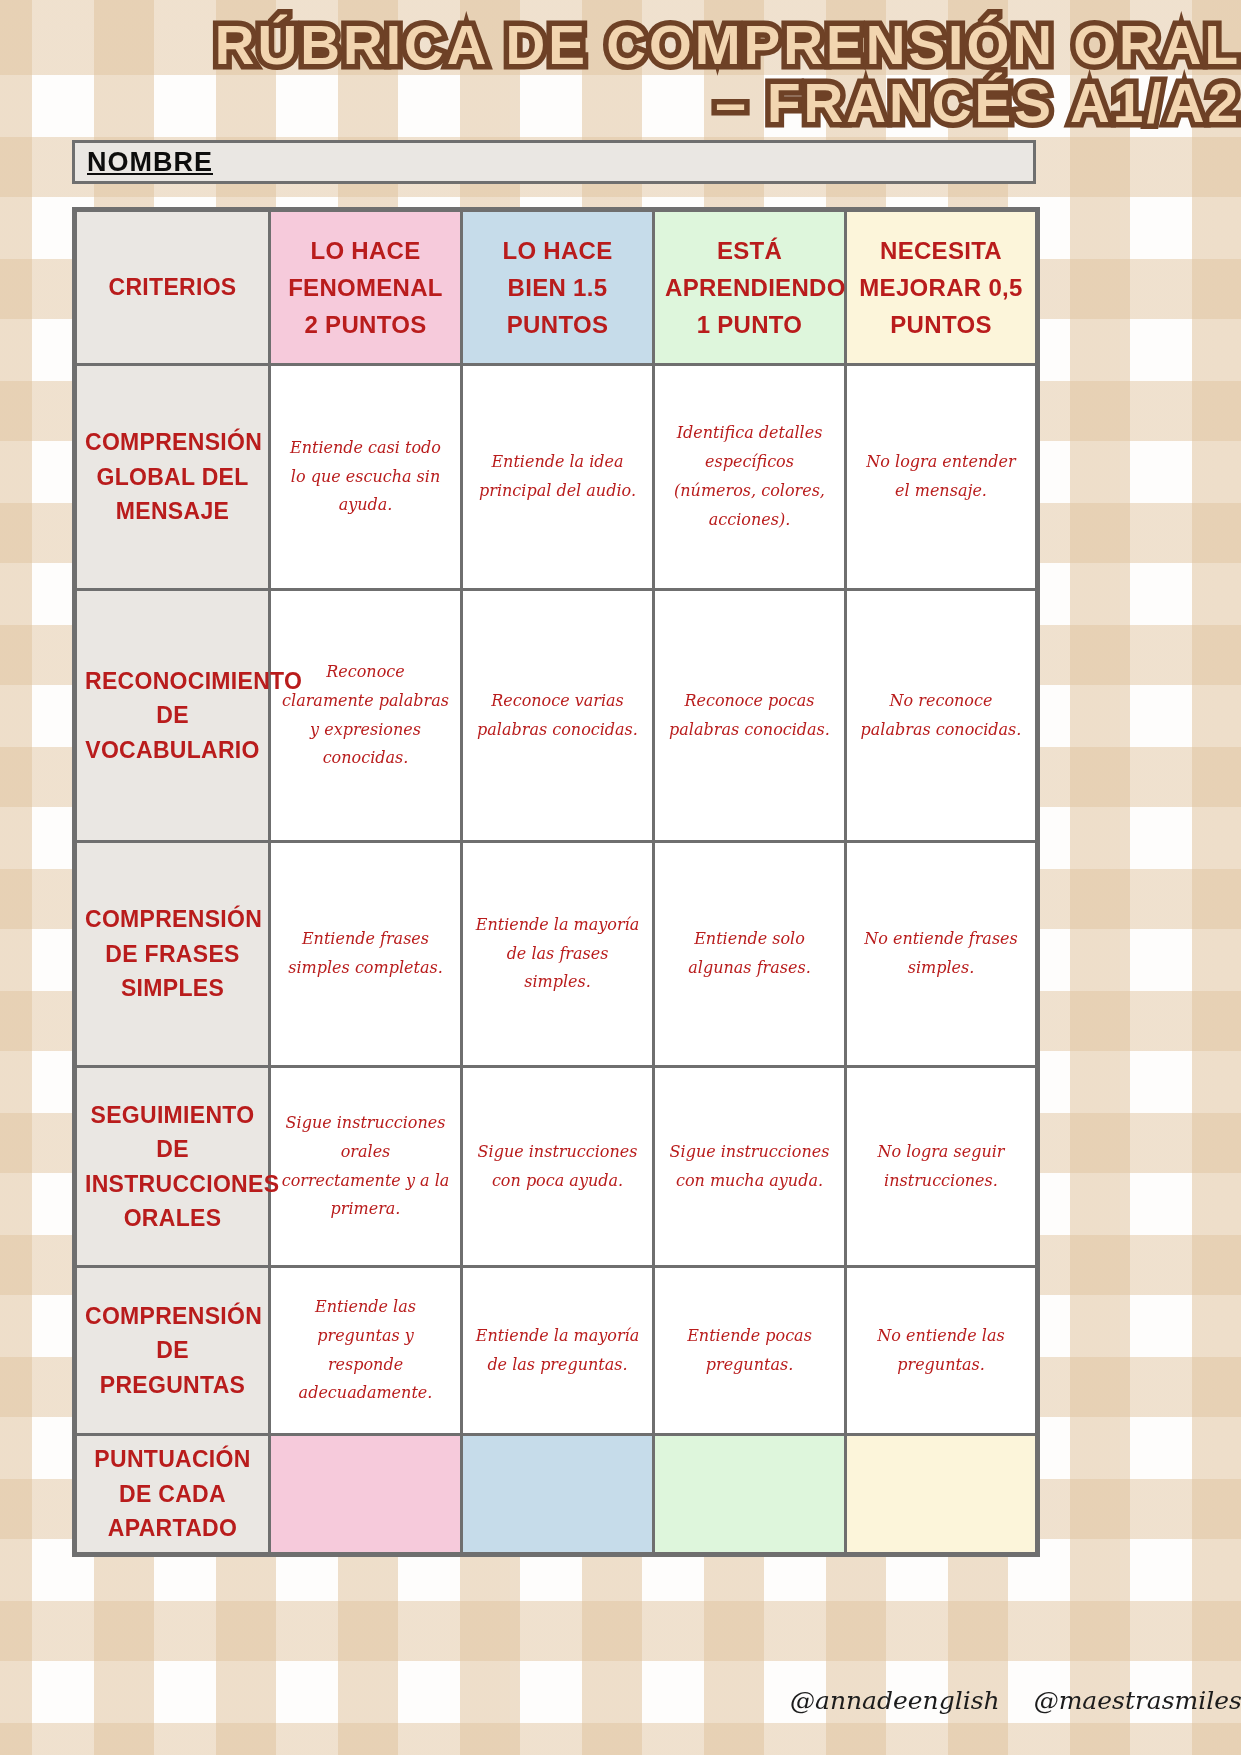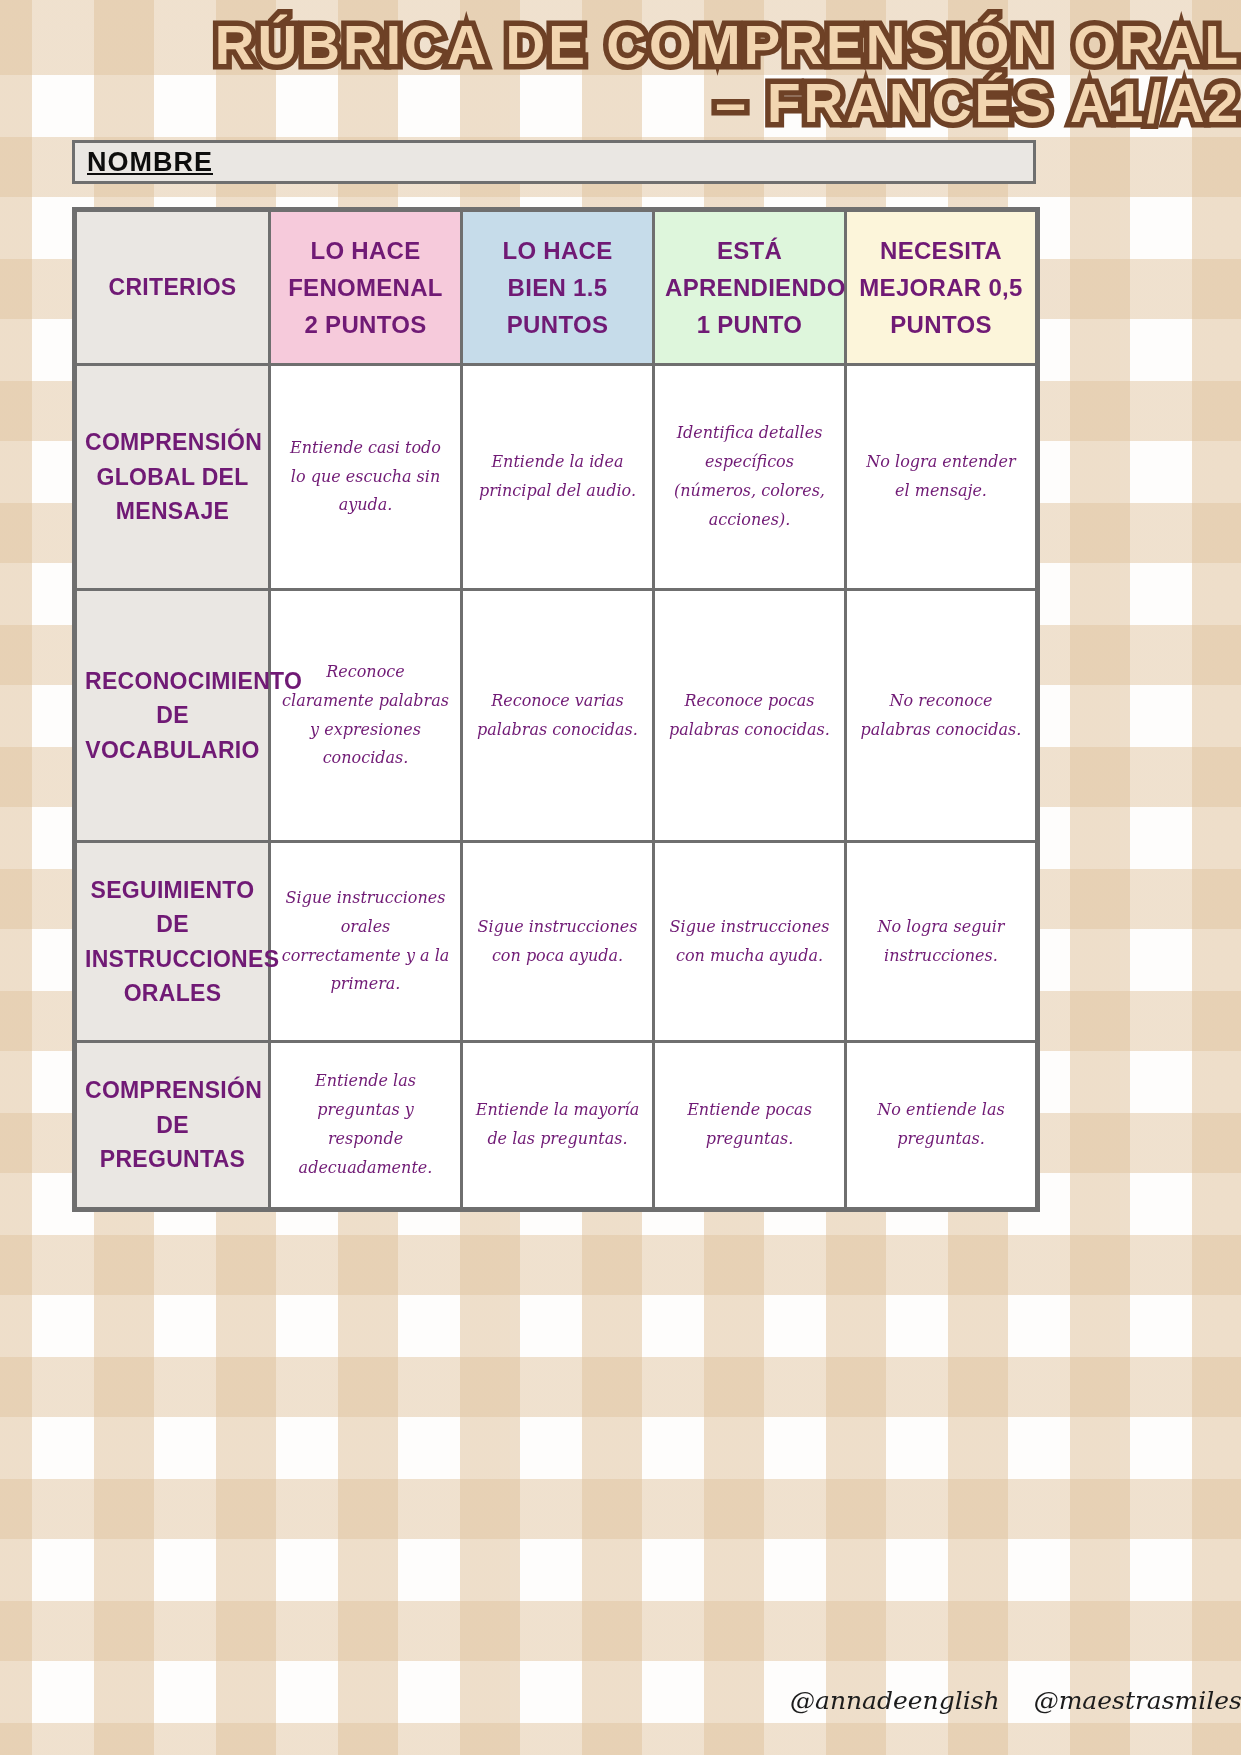--- a/index.html
+++ b/index.html
@@ -76,21 +76,21 @@
     top: 207px; left: 72px;
     border-collapse: collapse;
     table-layout: fixed;
     width: 965px;
     border: 5px solid #6f6f6f;
   }
   table.rubric th, table.rubric td {
     border: 3px solid #6f6f6f;
     text-align: center;
     vertical-align: middle;
-    color: #701a75;
+    color: #b91c1c;
   }
   .col-criteria { width: 195px; }
   .col-level { width: 192px; }
 
   .label-cell {
     background: #eae7e3;
     font-weight: 800;
     font-size: 23px;
     letter-spacing: 0.3px;
     line-height: 1.5;
@@ -188,37 +188,51 @@
       </tr>
 
       <tr class="r-2">
         <th class="label-cell">RECONOCIMIENTO DE VOCABULARIO</th>
         <td class="body-cell">Reconoce claramente palabras y expresiones conocidas.</td>
         <td class="body-cell">Reconoce varias palabras conocidas.</td>
         <td class="body-cell">Reconoce pocas palabras conocidas.</td>
         <td class="body-cell">No reconoce palabras conocidas.</td>
       </tr>
 
+      <tr class="r-3">
+        <th class="label-cell">COMPRENSIÓN DE FRASES SIMPLES</th>
+        <td class="body-cell">Entiende frases simples completas.</td>
+        <td class="body-cell">Entiende la mayoría de las frases simples.</td>
+        <td class="body-cell">Entiende solo algunas frases.</td>
+        <td class="body-cell">No entiende frases simples.</td>
+      </tr>
 
       <tr class="r-4">
         <th class="label-cell">SEGUIMIENTO DE INSTRUCCIONES ORALES</th>
         <td class="body-cell">Sigue instrucciones orales correctamente y a la primera.</td>
         <td class="body-cell">Sigue instrucciones con poca ayuda.</td>
         <td class="body-cell">Sigue instrucciones con mucha ayuda.</td>
         <td class="body-cell">No logra seguir instrucciones.</td>
       </tr>
 
       <tr class="r-5">
         <th class="label-cell">COMPRENSIÓN DE PREGUNTAS</th>
         <td class="body-cell">Entiende las preguntas y responde adecuadamente.</td>
         <td class="body-cell">Entiende la mayoría de las preguntas.</td>
         <td class="body-cell">Entiende pocas preguntas.</td>
         <td class="body-cell">No entiende las preguntas.</td>
       </tr>
 
+      <tr class="r-score">
+        <th class="label-cell">PUNTUACIÓN DE CADA APARTADO</th>
+        <td class="bg-pink"></td>
+        <td class="bg-blue"></td>
+        <td class="bg-green"></td>
+        <td class="bg-cream"></td>
+      </tr>
 
     </tbody>
   </table>
 
   <div class="footer">
     <span>@annadeenglish</span>
     <span>@maestrasmiles</span>
   </div>
 
 </div>

